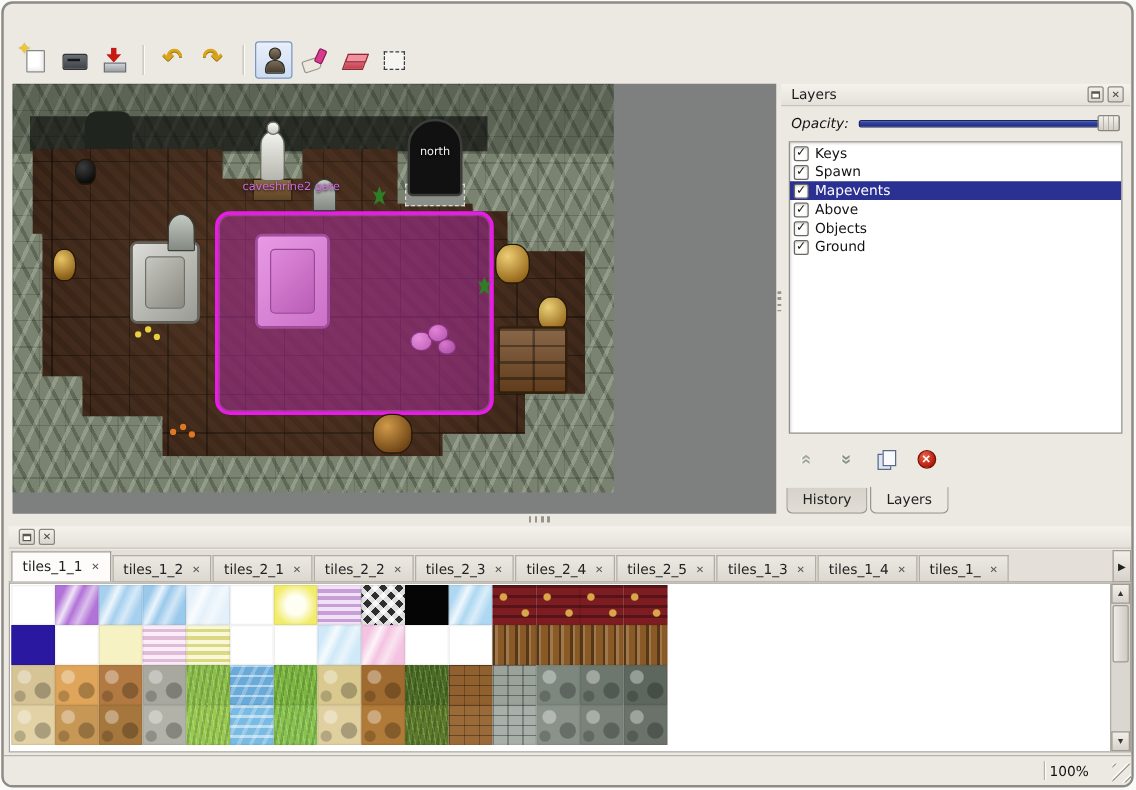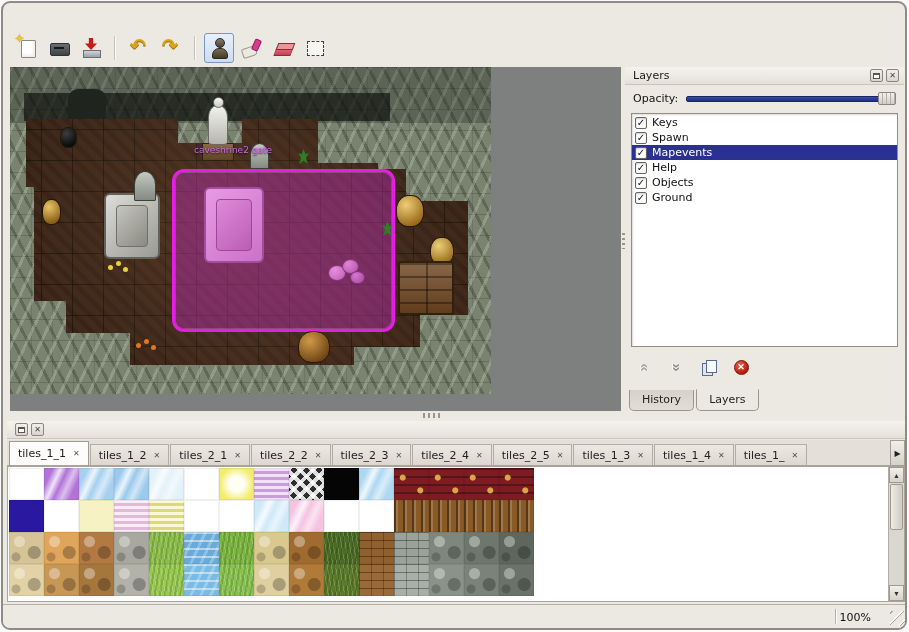--- a/index.html
+++ b/index.html
@@ -145,21 +145,21 @@
   .dock-title{font-size:11px;color:#1a1a1a;padding-left:3px;flex:1;}
   .dock-btn{width:13px;height:13px;margin-left:3px;border:1px solid #8a867f;border-radius:2px;
     background:linear-gradient(#f2efe9,#d9d5cd);display:flex;align-items:center;justify-content:center;
     font-size:8px;color:#444;padding:0;}
   .shade-glyph{display:block;width:7px;height:6px;border:1px solid #5a564e;border-top-width:2px;background:#fff;}
 
   
   .layers-dock{position:absolute;left:622px;top:64px;width:279px;height:345px;}
   .opacity-row{position:absolute;left:0;top:19px;right:0;height:24px;display:flex;align-items:center;
     padding:0 8px;gap:8px;}
-  .op-label{font-size:11px;color:#111;}
+  .op-label{font-size:11px;color:#111;font-style:italic;}
   .slider{flex:1;position:relative;height:15px;}
   .slider .track{position:absolute;left:0;right:2px;top:5px;height:6px;border-radius:2px;
     background:linear-gradient(#3a4cb4,#222e80);border:1px solid #1a2568;}
   .slider .handle{position:absolute;right:0;top:1px;width:18px;height:13px;border:1px solid #8a867e;border-radius:2px;
     background-image:repeating-linear-gradient(90deg,transparent 0 3px,#b4b0a8 3px 4px),linear-gradient(#f4f1eb,#d2cec6);}
   .layer-list{position:absolute;left:6px;right:6px;top:46px;height:234px;background:#fff;
     border:1px solid #928e86;box-shadow:inset 1px 1px 2px rgba(0,0,0,.15);overflow:hidden;padding-top:1px;}
   .layer-row{display:flex;align-items:center;height:15px;font-size:11px;color:#111;}
   .layer-row.selected{background:#2a3192;color:#fff;}
   .checkbox{width:12px;height:12px;background:#fff;border:1px solid #6a665e;border-radius:2px;
@@ -294,20 +294,25 @@
 
       <div class="tomb tomb-1"></div>
       <div class="tomb tomb-2"></div>
 
       <div class="statue">
         <div class="ped"></div>
           <div class="fig"></div>
           <div class="head"></div>
       </div>
 
+      <div class="gate">
+        <div class="tile"></div>
+        <div class="arch"></div>
+        <div class="label">north</div>
+      </div>
 
       <div class="event-label">caveshrine2 gate</div>
 
       <div class="pot pot-black"></div>
       <div class="pot pot-gold-left"></div>
       <div class="pot pot-gold-right"></div>
       <div class="pot vase-gold"></div>
       <div class="pot pot-bottom"></div>
       <div class="crates"></div>
       <div class="plant plant-1"></div>
@@ -355,21 +360,21 @@
         <div class="layer-row">
           <span class="checkbox">✓</span>
           <span class="layer-name">Spawn</span>
         </div>
         <div class="layer-row selected" style="background: rgb(42, 49, 146);">
           <span class="checkbox">✓</span>
           <span class="layer-name">Mapevents</span>
         </div>
         <div class="layer-row">
           <span class="checkbox">✓</span>
-          <span class="layer-name">Help</span>
+          <span class="layer-name">Above</span>
         </div>
         <div class="layer-row">
           <span class="checkbox">✓</span>
           <span class="layer-name">Objects</span>
         </div>
         <div class="layer-row">
           <span class="checkbox">✓</span>
           <span class="layer-name">Ground</span>
         </div>
       </div>

